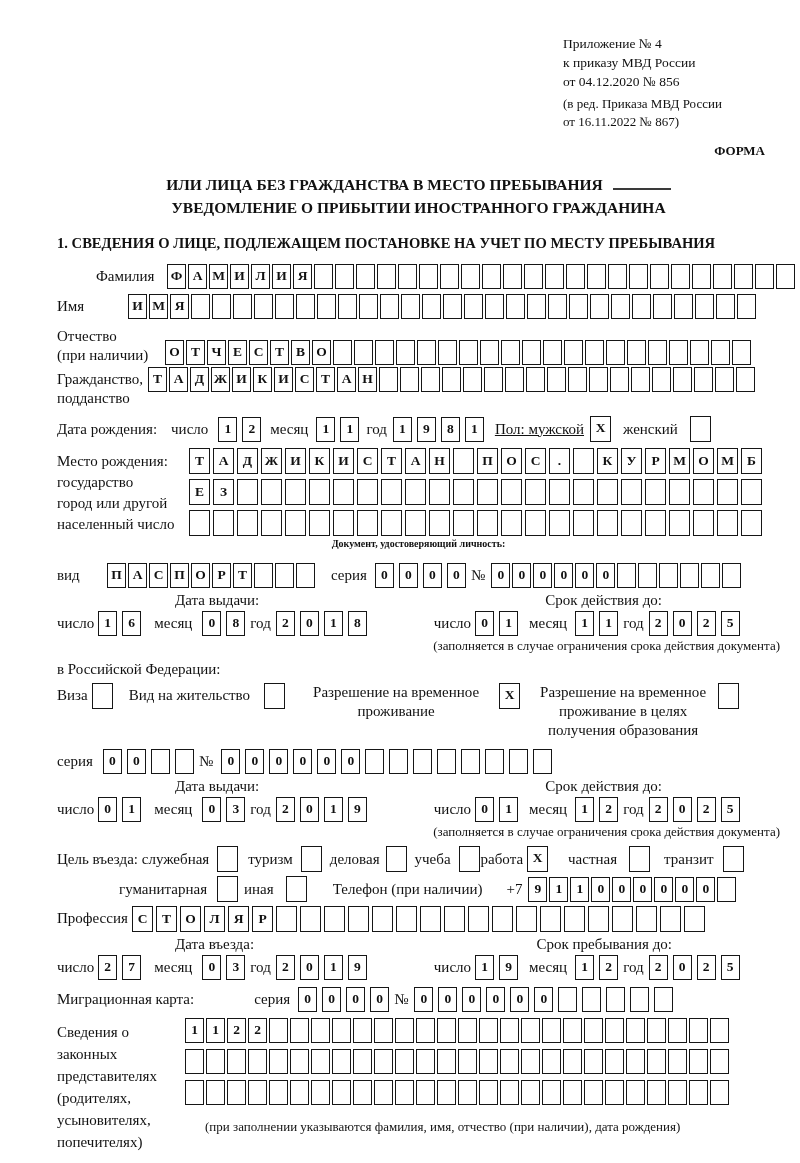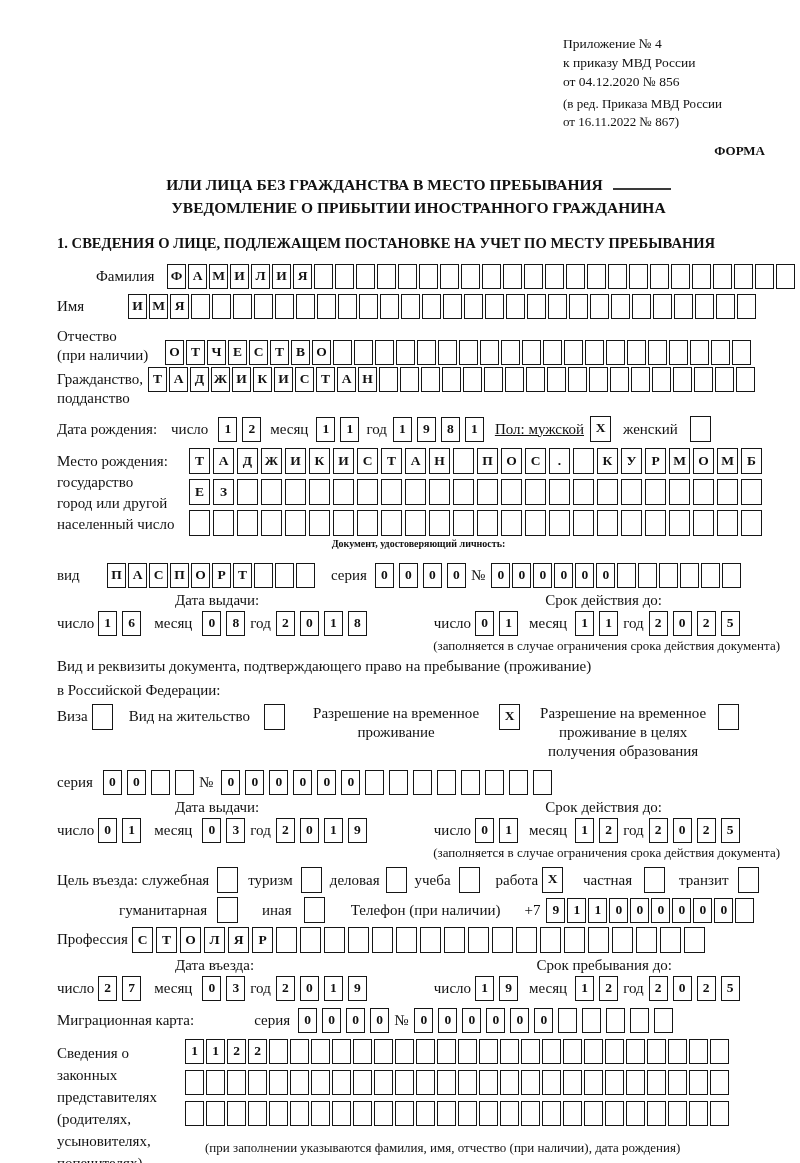--- a/index.html
+++ b/index.html
@@ -398,21 +398,20 @@
     <span class="t">год</span>
     <span class="cells dig" style="margin-left:5px;">
         <span class="cell">2</span>
         <span class="cell">0</span>
         <span class="cell">2</span>
         <span class="cell">5</span>
       </span>
   </div>
   <div class="note">(заполняется в случае ограничения срока действия документа)</div>
 
-  <div style="margin-top:4px;">Вид и реквизиты документа, подтверждающего право на пребывание (проживание)</div>
   <div style="margin-top:7px;">в Российской Федерации:</div>
 
   <div class="row" style="margin-top:5px;">
     <span class="ckl" style="padding-top:3px;">Виза</span>
     <span class="cells one" style="margin-left:4px;">
         <span class="cell"></span>
       </span>
     <span class="ckl" style="margin-left:16px;padding-top:3px;">Вид на жительство</span>
     <span class="cells one" style="margin-left:14px;">
         <span class="cell"></span>
@@ -506,40 +505,40 @@
         <span class="cell"></span>
       </span>
     <span class="t" style="margin-left:8px;">деловая</span>
     <span class="cells one" style="margin-left:6px;">
         <span class="cell"></span>
       </span>
     <span class="t" style="margin-left:8px;">учеба</span>
     <span class="cells one" style="margin-left:8px;">
         <span class="cell"></span>
       </span>
-    <span class="t" style="margin-left:16px;">работа</span>
+    <span class="t" style="margin-left:1px;">работа</span>
     <span class="cells one" style="margin-left:4px;">
         <span class="cell">X</span>
       </span>
     <span class="t" style="margin-left:20px;">частная</span>
     <span class="cells one" style="margin-left:12px;">
         <span class="cell"></span>
       </span>
     <span class="t" style="margin-left:14px;">транзит</span>
     <span class="cells one" style="margin-left:10px;">
         <span class="cell"></span>
       </span>
   </div>
 
   <div class="row inl" style="margin-top:4px;margin-left:62px;">
     <span class="t">гуманитарная</span>
     <span class="cells one" style="margin-left:10px;">
         <span class="cell"></span>
       </span>
-    <span class="t" style="margin-left:24px;">иная</span>
+    <span class="t" style="margin-left:6px;">иная</span>
     <span class="cells one" style="margin-left:12px;">
         <span class="cell"></span>
       </span>
     <span class="t" style="margin-left:26px;">Телефон (при наличии)</span>
     <span class="t" style="margin-left:24px;">+7</span>
     <span class="cells" style="margin-left:6px;">
         <span class="cell">9</span>
         <span class="cell">1</span>
         <span class="cell">1</span>
         <span class="cell">0</span>

